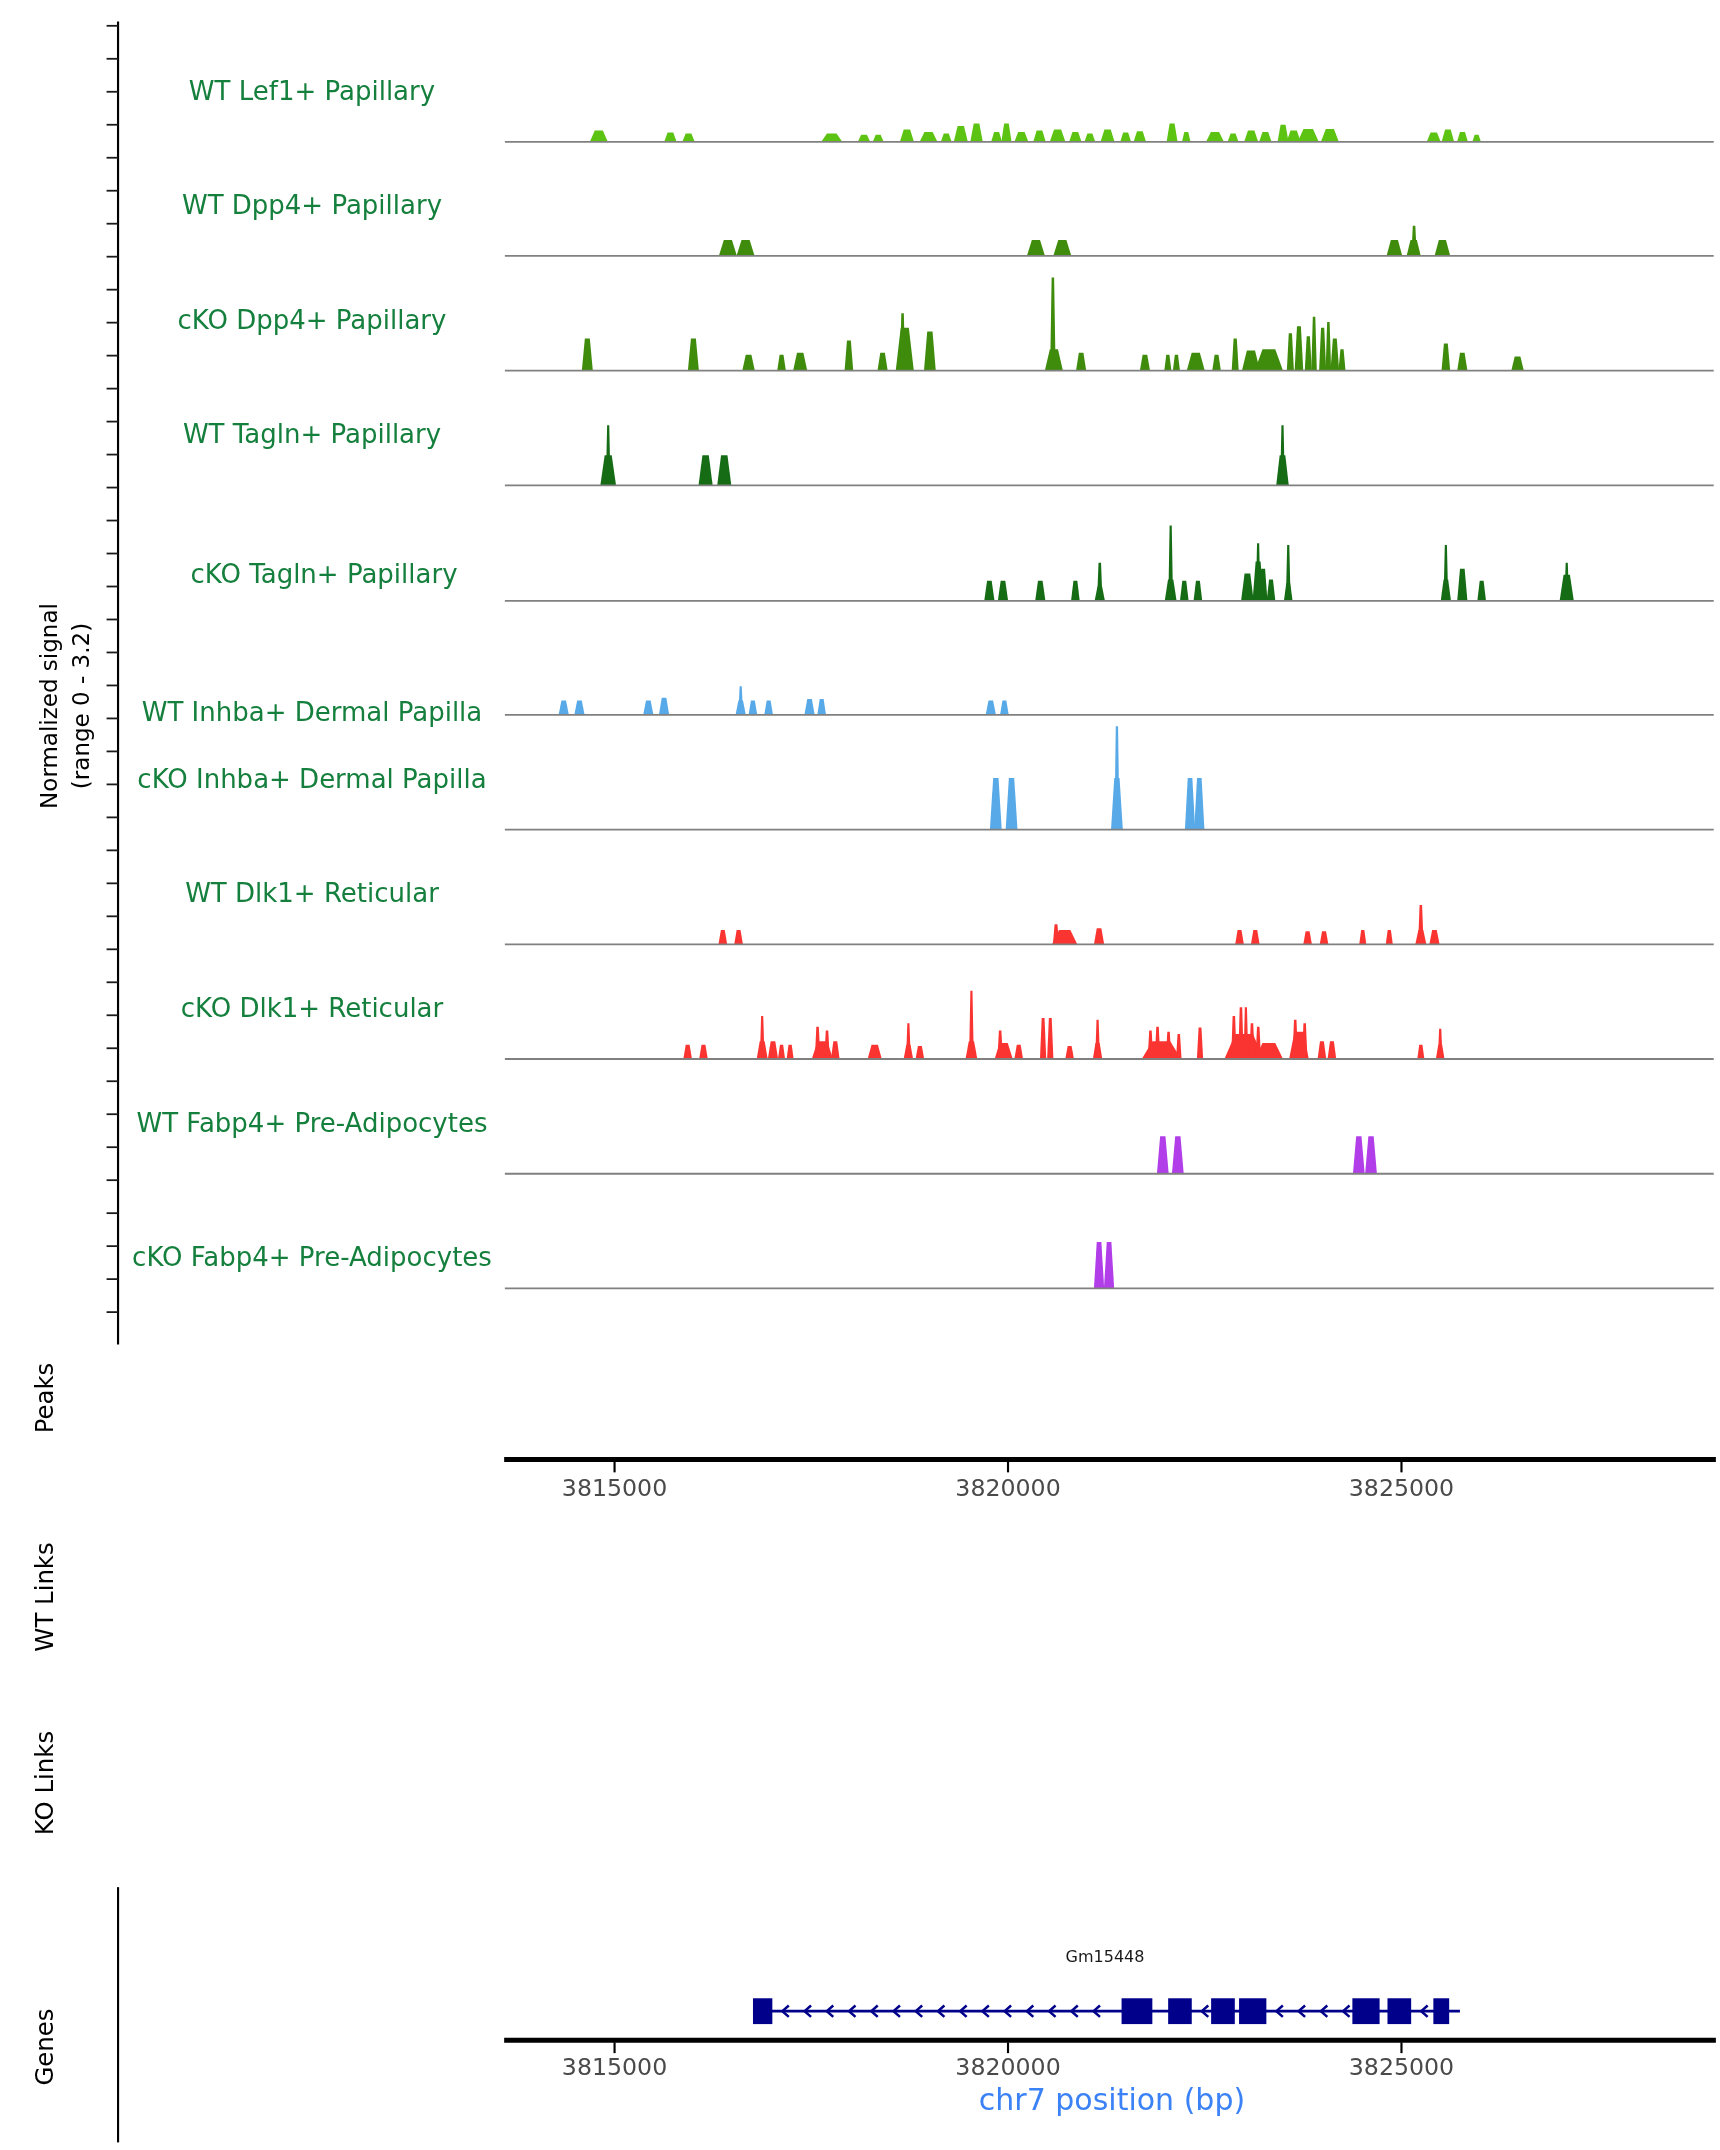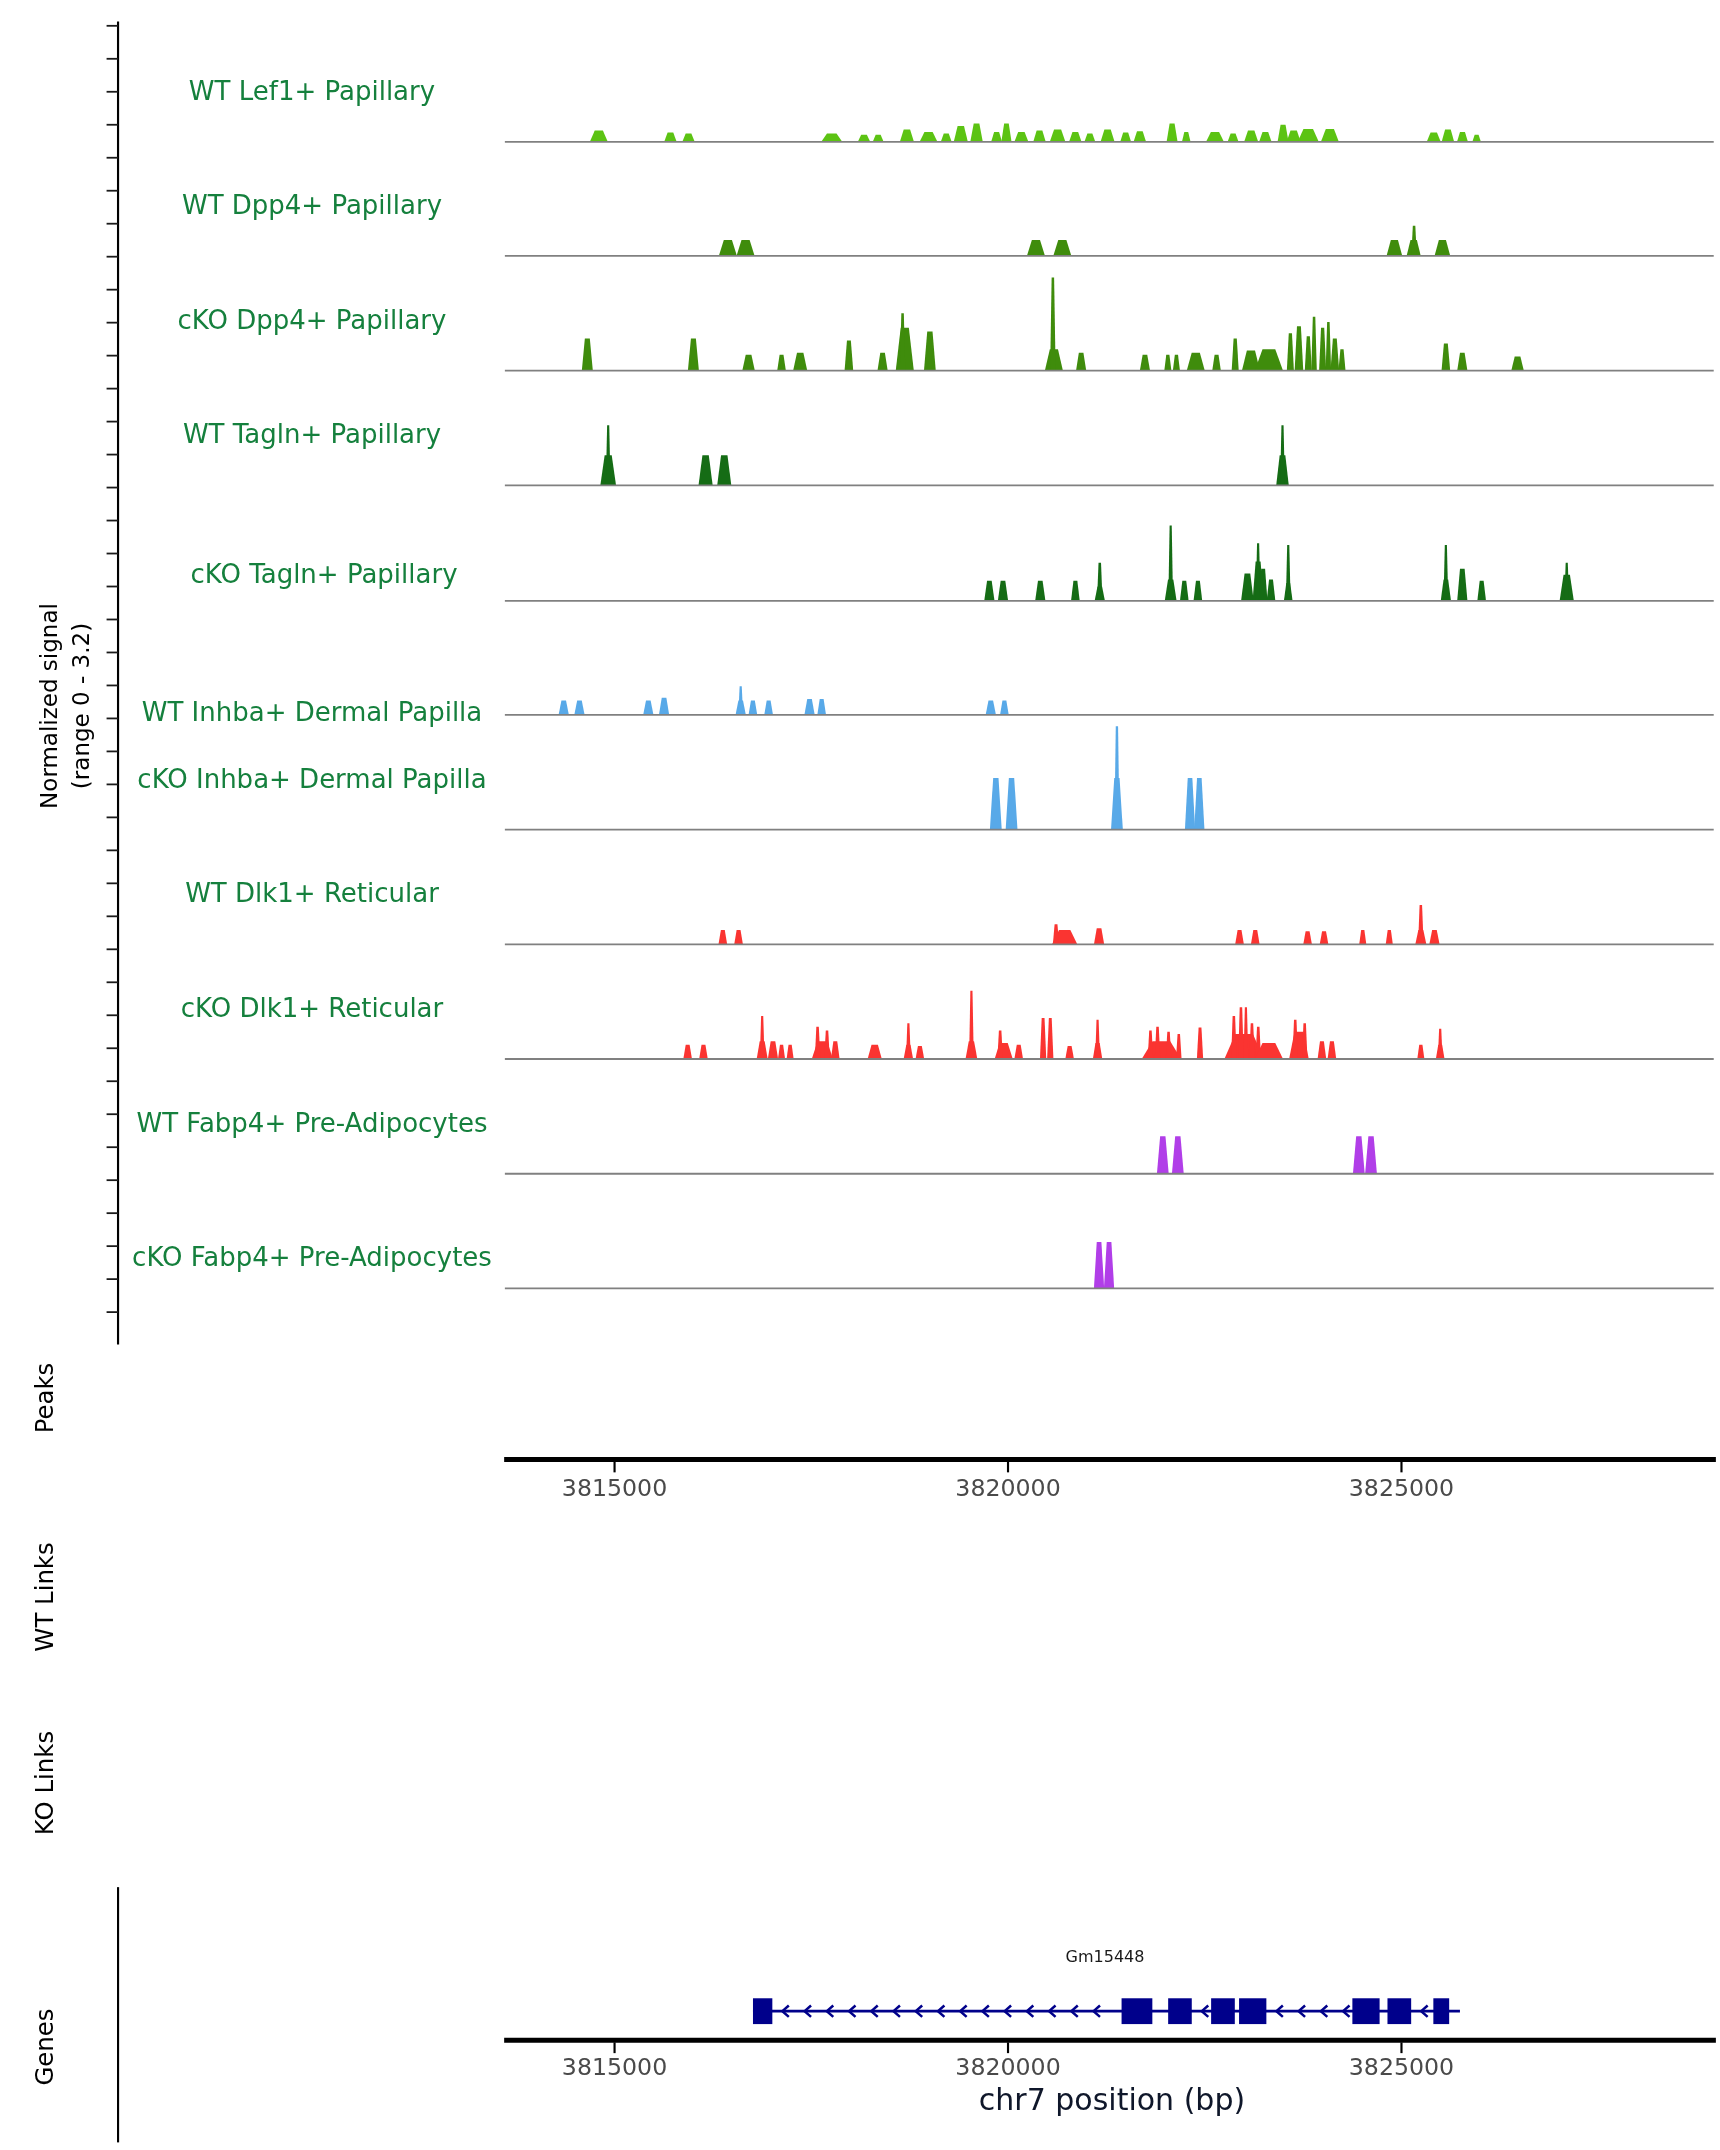--- a/index.html
+++ b/index.html
@@ -10,21 +10,21 @@
     font-family:"DejaVu Sans","Liberation Sans",sans-serif;
     overflow:hidden;
   }
   #plot-svg{position:absolute;left:0;top:0;}
   .abs{position:absolute;white-space:nowrap;}
   .center{transform:translate(-50%,-50%);}
   .rot{transform:translate(-50%,-50%) rotate(-90deg);}
   .track-label{font-size:26px;color:#15803d;}
   .section-label{font-size:24.4px;color:#000000;}
   .ylab{font-size:23px;color:#000000;text-align:center;line-height:32px;}
-  .axis-title{font-size:30px;color:#0f172a;}
+  .axis-title{font-size:30px;color:#3b82f6;}
   .gene-label{font-size:16px;color:#1a1a1a;}
 </style>
 </head>
 <body>
 
 <div id="root">
 
   <svg id="plot-svg" width="1721" height="2151" viewBox="0 0 2400 3000">
     <g id="g-left-axis">
         <line x1="164.5" y1="30" x2="164.5" y2="1875" stroke="#000" stroke-width="3"></line>

